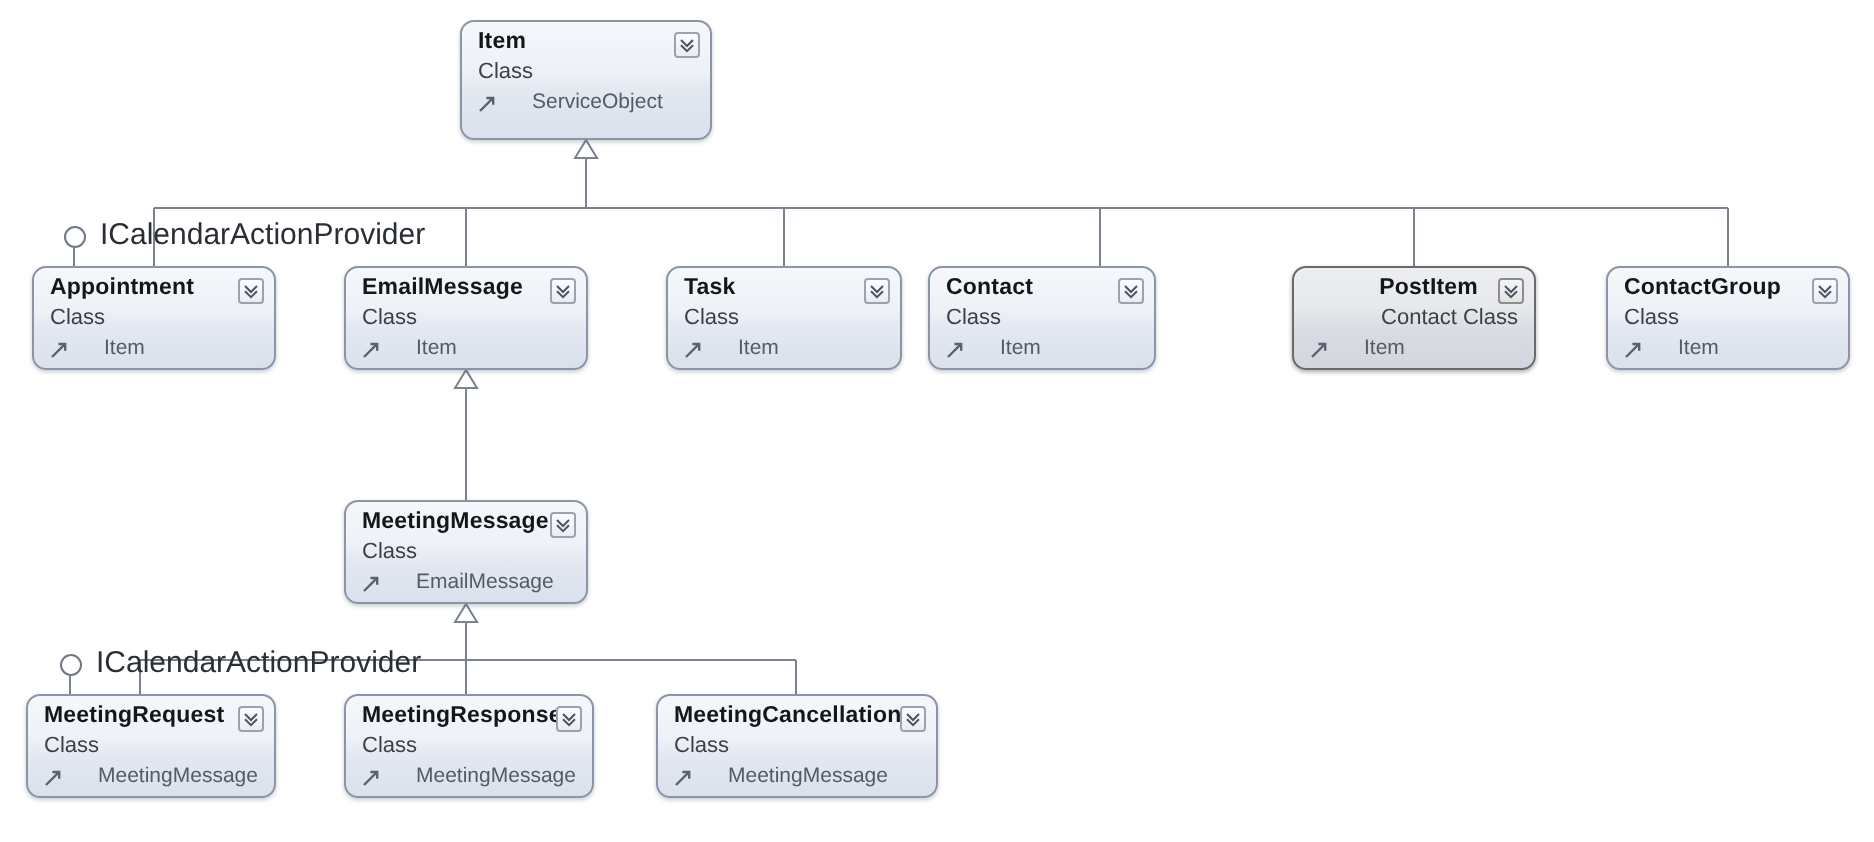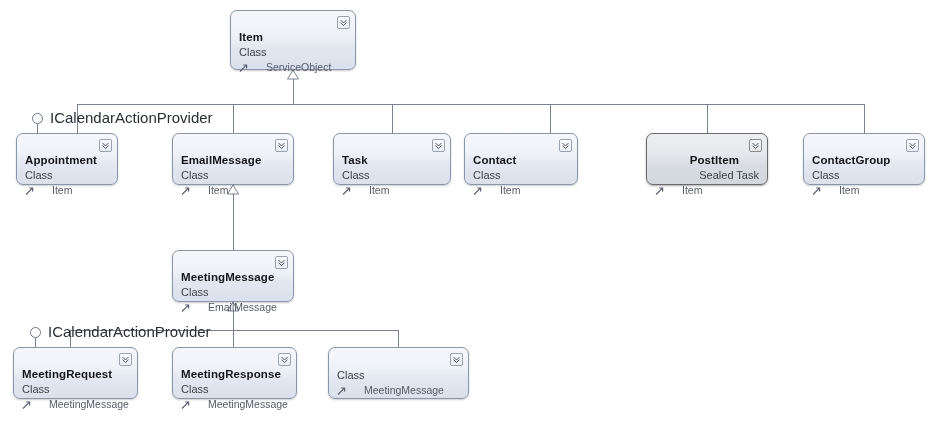--- a/index.html
+++ b/index.html
@@ -28,21 +28,21 @@
   }
 
   
   .node {
     position: absolute;
     box-sizing: border-box;
     border: 1px solid #8a95a8;
     border-radius: 7px;
     background: linear-gradient(to bottom, #f5f7fb 0%, #eef1f7 42%, #e2e7f0 62%, #dbe1ec 100%);
     box-shadow: 0 1px 2px rgba(60,70,90,0.28);
-    padding: 19px 8px 4px 8px;
+    padding: 3px 8px 4px 8px;
   }
   .node.sealed {
     border: 1px solid #6a6a6a;
     background: linear-gradient(to bottom, #eceef1 0%, #e6e8ec 40%, #d9dce2 62%, #d2d6de 100%);
     box-shadow: 0 1px 2px rgba(40,40,45,0.40);
   }
   .node-title {
     font-size: 11.5px;
     font-weight: bold;
     color: #15161a;
@@ -159,21 +159,21 @@
             <path d="M1 8.5 L7.2 2.3 M4.2 2.0 L7.6 2.0 L7.6 5.4" stroke="#5b6170" stroke-width="1.2" fill="none"></path>
           </svg>
           <span>ServiceObject</span>
         </div>
         <div class="chevron">
           <svg viewBox="0 0 9 9" width="9" height="9">
             <path d="M1.5 2 L4.5 5 L7.5 2 M1.5 4.6 L4.5 7.6 L7.5 4.6" stroke="#4d5460" stroke-width="1" fill="none"></path>
           </svg>
         </div>
       </div>
-      <div class="node" style="left: 16px; top: 133px; width: 102px; height: 52px;">
+      <div class="node" style="left: 16px; top: 133px; width: 122px; height: 52px;">
         <div class="node-title">Appointment</div>
         <div class="node-stereo">Class</div>
         <div class="node-base">
           <svg class="inherit-arrow" viewBox="0 0 11 11">
             <path d="M1 8.5 L7.2 2.3 M4.2 2.0 L7.6 2.0 L7.6 5.4" stroke="#5b6170" stroke-width="1.2" fill="none"></path>
           </svg>
           <span>Item</span>
         </div>
         <div class="chevron">
           <svg viewBox="0 0 9 9" width="9" height="9">
@@ -221,21 +221,21 @@
           <span>Item</span>
         </div>
         <div class="chevron">
           <svg viewBox="0 0 9 9" width="9" height="9">
             <path d="M1.5 2 L4.5 5 L7.5 2 M1.5 4.6 L4.5 7.6 L7.5 4.6" stroke="#4d5460" stroke-width="1" fill="none"></path>
           </svg>
         </div>
       </div>
       <div class="node sealed" style="left: 646px; top: 133px; width: 122px; height: 52px; text-align: right;">
         <div class="node-title">PostItem</div>
-        <div class="node-stereo">Sealed Task</div>
+        <div class="node-stereo">Contact Class</div>
         <div class="node-base">
           <svg class="inherit-arrow" viewBox="0 0 11 11">
             <path d="M1 8.5 L7.2 2.3 M4.2 2.0 L7.6 2.0 L7.6 5.4" stroke="#5b6170" stroke-width="1.2" fill="none"></path>
           </svg>
           <span>Item</span>
         </div>
         <div class="chevron">
           <svg viewBox="0 0 9 9" width="9" height="9">
             <path d="M1.5 2 L4.5 5 L7.5 2 M1.5 4.6 L4.5 7.6 L7.5 4.6" stroke="#4d5460" stroke-width="1" fill="none"></path>
           </svg>
@@ -295,20 +295,21 @@
           </svg>
           <span>MeetingMessage</span>
         </div>
         <div class="chevron">
           <svg viewBox="0 0 9 9" width="9" height="9">
             <path d="M1.5 2 L4.5 5 L7.5 2 M1.5 4.6 L4.5 7.6 L7.5 4.6" stroke="#4d5460" stroke-width="1" fill="none"></path>
           </svg>
         </div>
       </div>
       <div class="node" style="left: 328px; top: 347px; width: 141px; height: 52px;">
+        <div class="node-title">MeetingCancellation</div>
         <div class="node-stereo">Class</div>
         <div class="node-base">
           <svg class="inherit-arrow" viewBox="0 0 11 11">
             <path d="M1 8.5 L7.2 2.3 M4.2 2.0 L7.6 2.0 L7.6 5.4" stroke="#5b6170" stroke-width="1.2" fill="none"></path>
           </svg>
           <span>MeetingMessage</span>
         </div>
         <div class="chevron">
           <svg viewBox="0 0 9 9" width="9" height="9">
             <path d="M1.5 2 L4.5 5 L7.5 2 M1.5 4.6 L4.5 7.6 L7.5 4.6" stroke="#4d5460" stroke-width="1" fill="none"></path>

